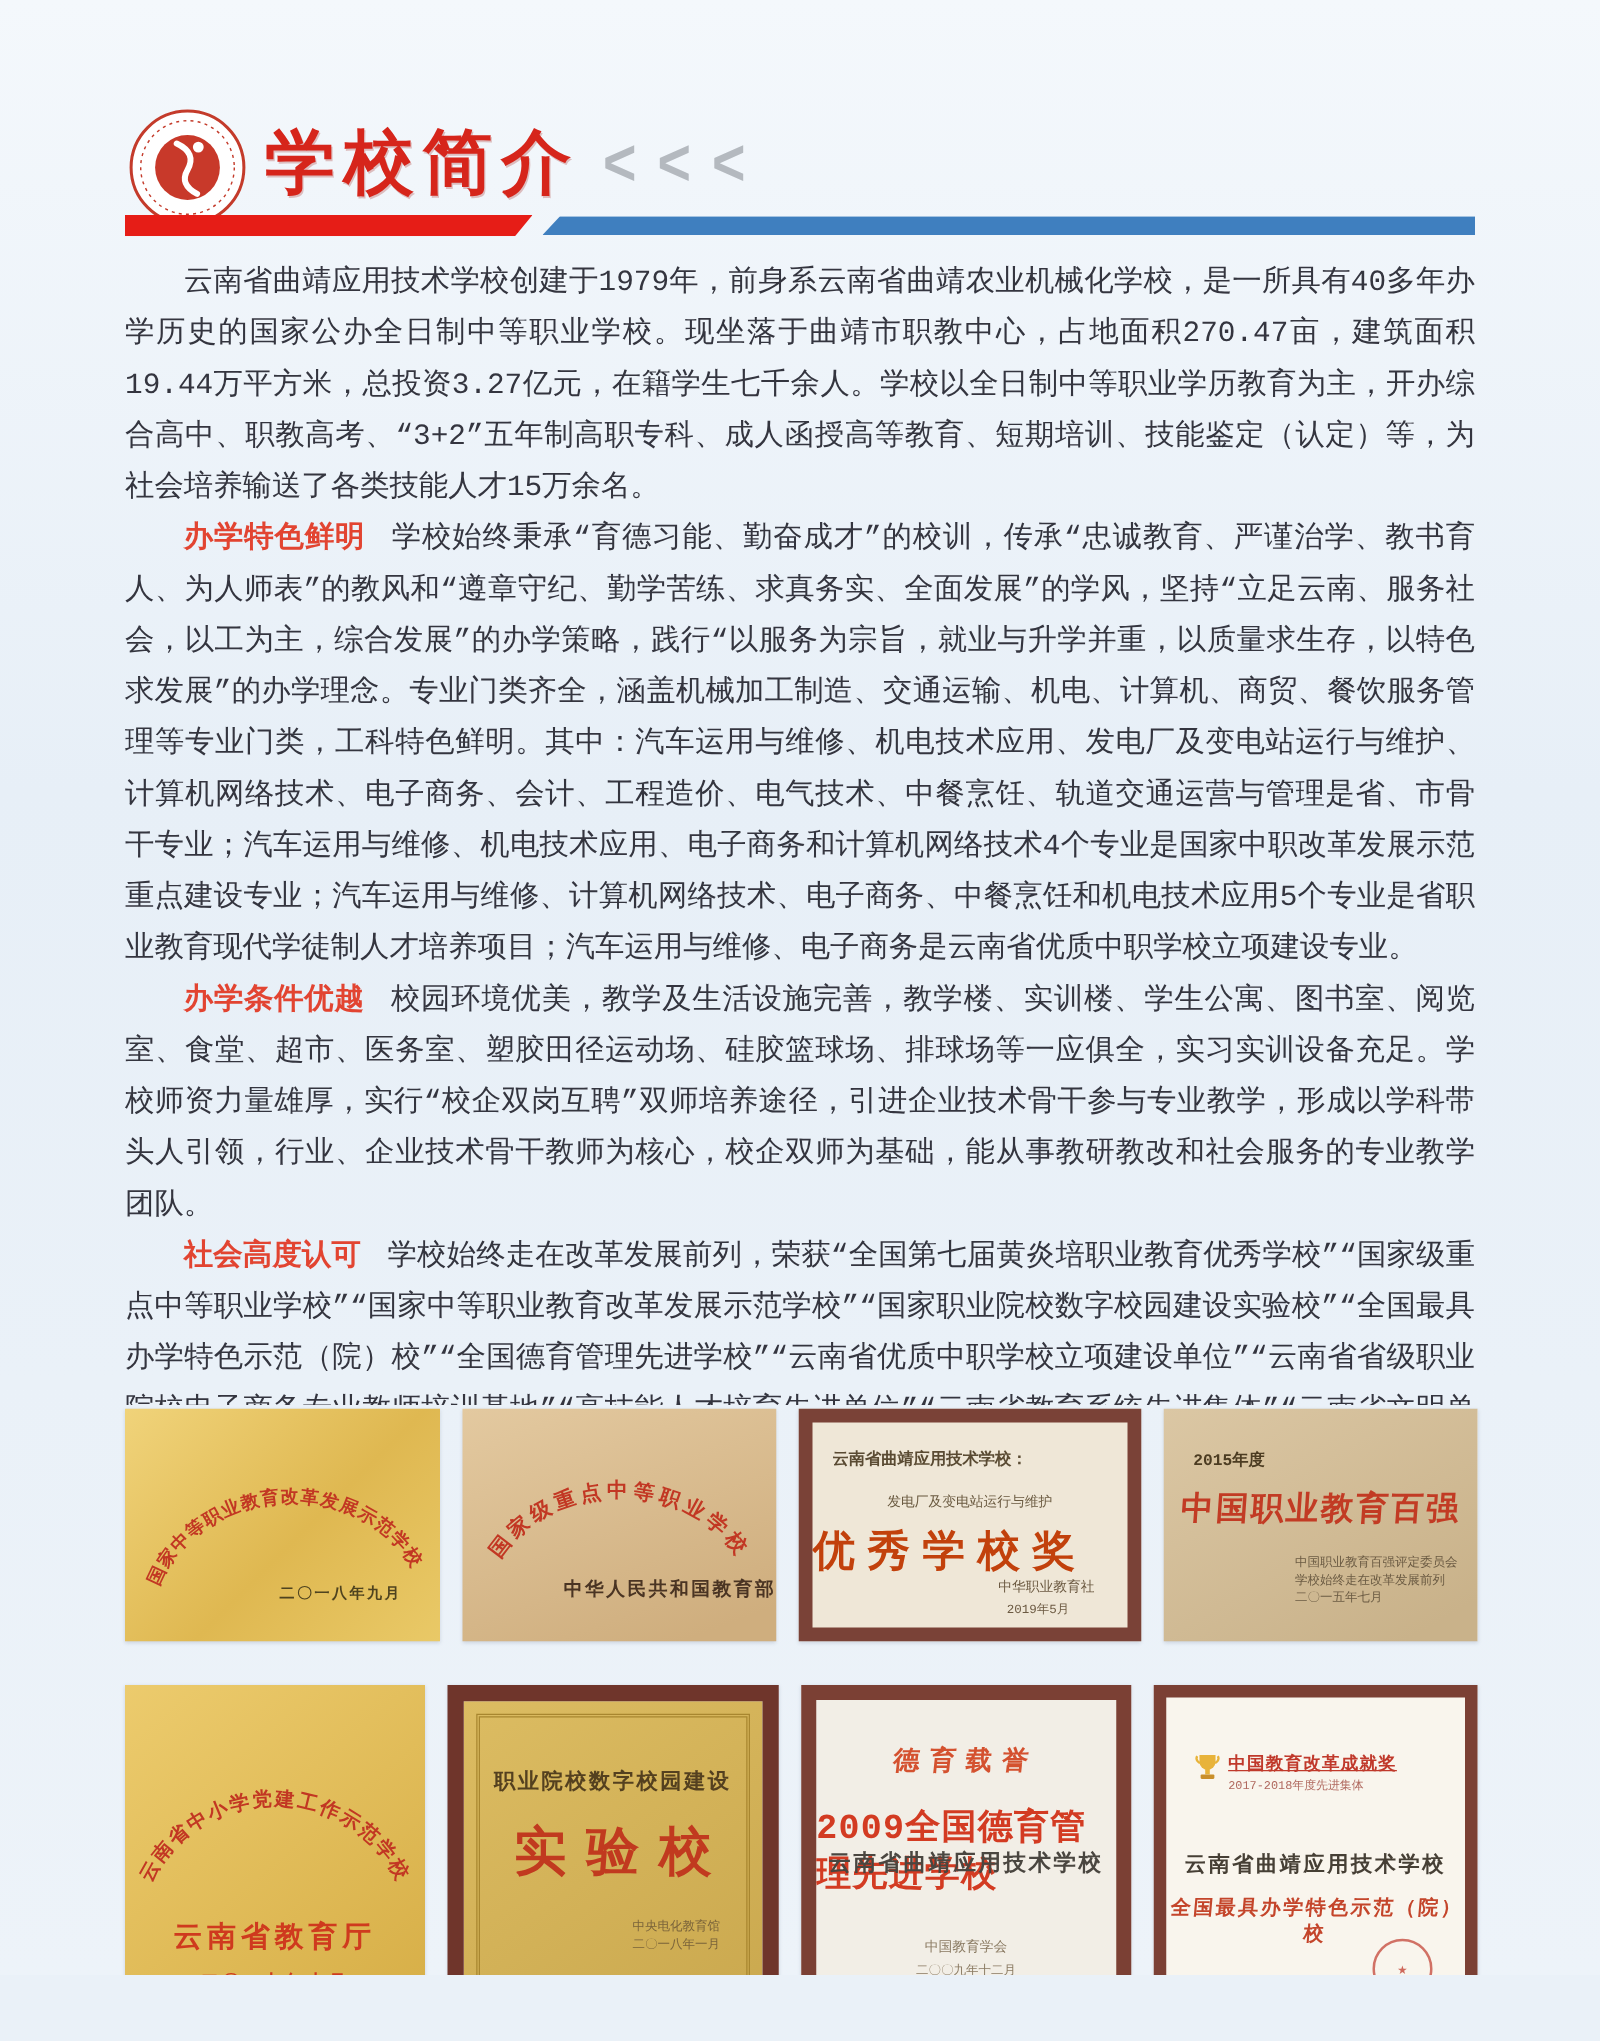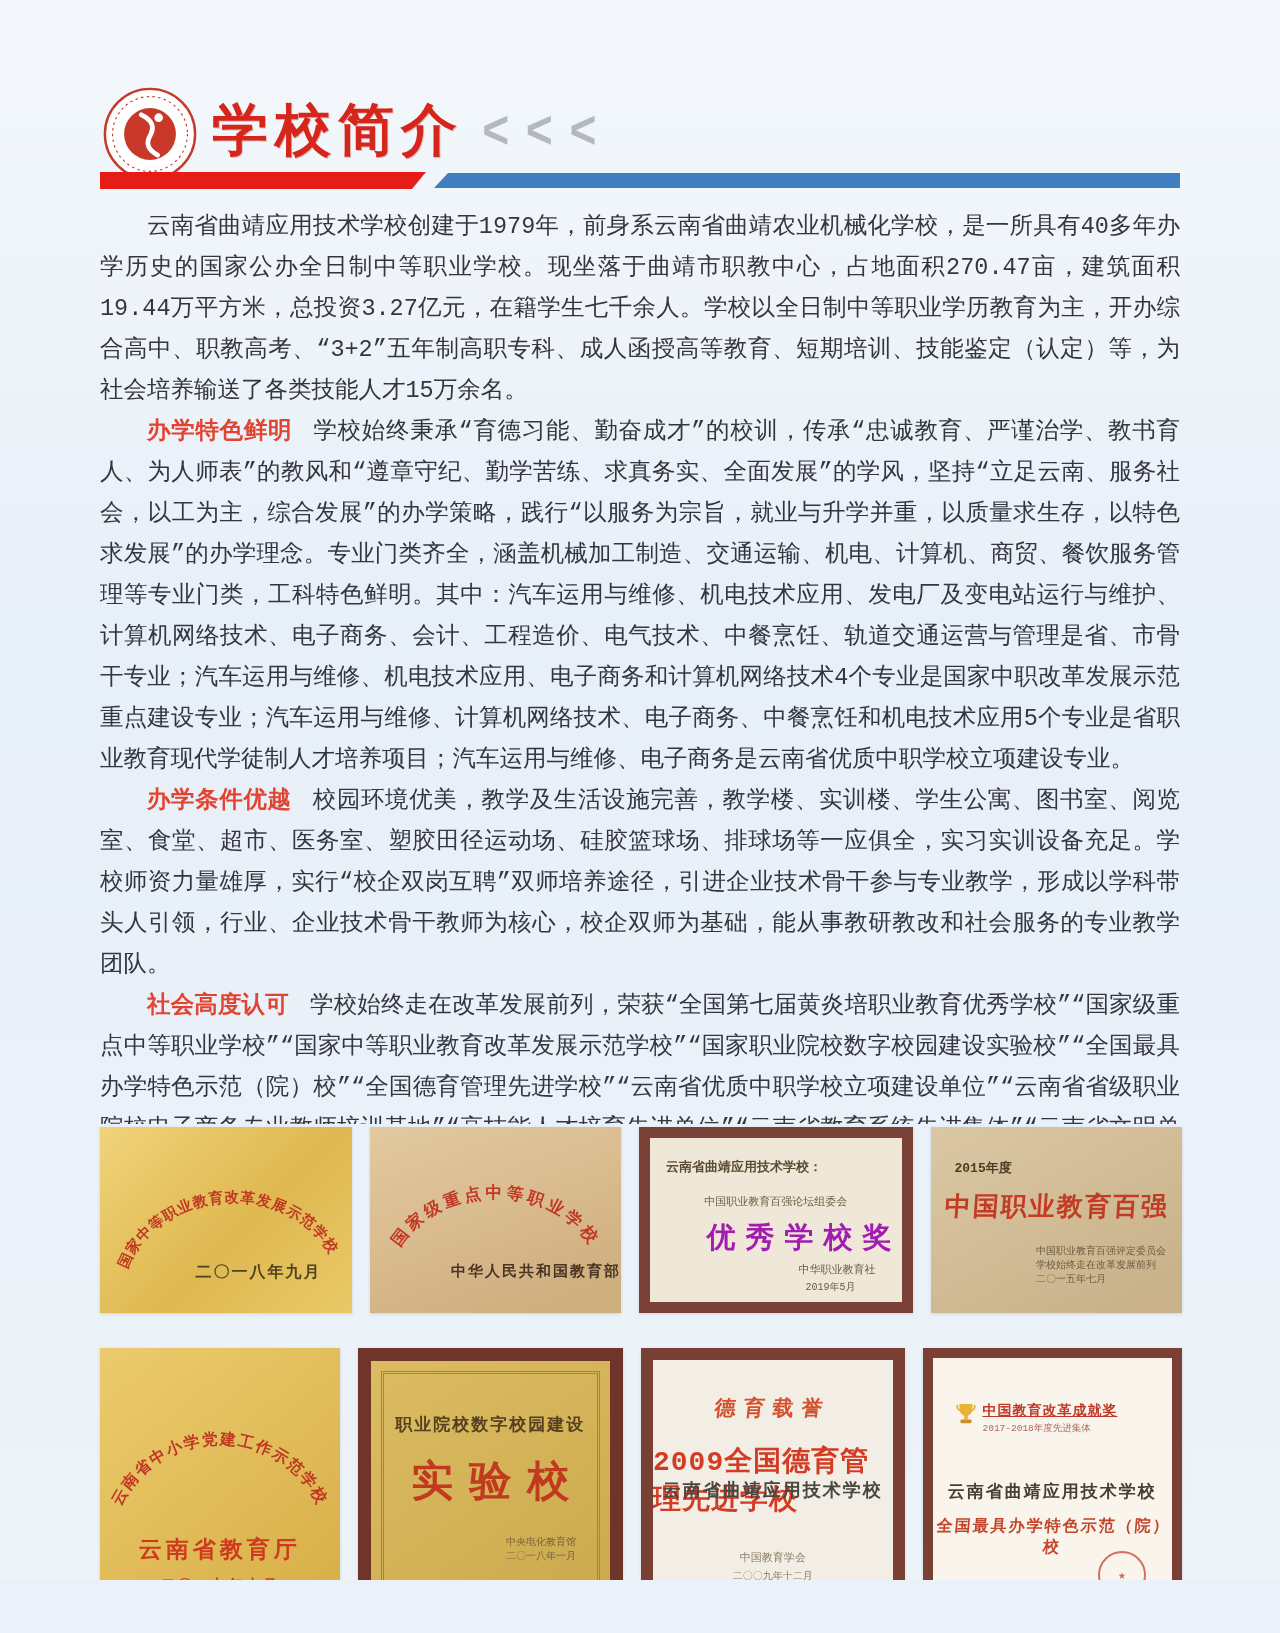--- a/index.html
+++ b/index.html
@@ -44,25 +44,25 @@
   .arcsvg{position:absolute;inset:0;width:100%;height:100%;}
   .arc-red{fill:#c23723;font-weight:700;}
   .g-gold{background:linear-gradient(135deg,#f0d37a 0%,#dfb851 55%,#e9c967 100%);}
   .g-tan{background:linear-gradient(160deg,#e3c9a0 0%,#cfae7e 90%);}
   .g-sand{background:linear-gradient(150deg,#dbc7a4 0%,#c9b28a 90%);}
   .g-gold2{background:linear-gradient(140deg,#eccb6d 0%,#d8b049 90%);}
   .frame{border:11px solid #7a4237;background:#efe7d7;}
   .frame2{border:13px solid #6f352b;background:linear-gradient(145deg,#dcbc62,#caa84e);}
   .frame3{border:12px solid #7b4034;background:#f2eee6;}
   .frame4{border:10px solid #7b4034;background:#f9f5ed;}
-  .foot-right{position:absolute;right:30px;bottom:30px;font-size:16px;font-weight:700;color:#4f431f;letter-spacing:2px;margin-top:20px;}
+  .foot-right{position:absolute;right:30px;bottom:30px;font-size:12px;font-weight:700;color:#4f431f;letter-spacing:2px;margin-top:20px;}
   .foot-center{position:absolute;left:0;right:0;bottom:32px;text-align:right;font-size:15px;font-weight:700;color:#4a3423;letter-spacing:2px;}
   .a3-top{position:absolute;left:16px;top:20px;font-size:13px;font-weight:700;color:#5a4b33;}
   .a3-sub{position:absolute;left:0;right:0;top:56px;text-align:center;font-size:11px;color:#6a5a40;}
-  .a3-main{position:absolute;left:0;right:0;top:80px;text-align:right;font-size:29px;font-weight:700;color:#a21caf;letter-spacing:10px;}
+  .a3-main{position:absolute;left:0;right:0;top:80px;text-align:left;font-size:34px;font-weight:700;color:#c2410c;letter-spacing:10px;}
   .a3-org{position:absolute;right:26px;top:124px;font-size:11px;color:#6c5a42;}
   .a3-date{position:absolute;right:46px;top:142px;font-size:10px;color:#6c5a42;}
   .a4-year{position:absolute;left:24px;top:32px;font-size:13px;font-weight:700;color:#4c3c22;}
   .a4-main{position:absolute;left:0;right:0;top:62px;text-align:center;font-size:26px;font-weight:800;color:#c23b24;letter-spacing:2px;transform:skewX(-4deg);}
   .a4-orgs{position:absolute;right:16px;bottom:26px;text-align:left;font-size:10px;line-height:14px;color:#6b5b43;}
   .a5-org{position:absolute;left:0;right:0;bottom:64px;text-align:center;font-size:23px;font-weight:800;color:#cf3a1e;letter-spacing:4px;}
   .a5-date{position:absolute;left:0;right:0;bottom:34px;text-align:center;font-size:15px;font-weight:700;color:#cf3a1e;letter-spacing:2px;}
   .a6-inner{position:absolute;inset:10px;border:3px double #a8862f;}
   .a6-sub{position:absolute;left:0;right:0;top:52px;text-align:center;font-size:17px;font-weight:800;color:#54401f;letter-spacing:2px;}
   .a6-main{position:absolute;left:0;right:0;top:92px;text-align:center;font-size:42px;font-weight:800;color:#c13a1f;letter-spacing:16px;text-indent:16px;}
@@ -137,21 +137,21 @@
           </defs>
         <text class="arc-red" font-size="17" letter-spacing="4" text-anchor="middle">
           <textPath href="#arc1" startOffset="50%">国家级重点中等职业学校</textPath>
         </text>
       </svg>
       <div class="foot-center">中华人民共和国教育部</div>
     </div>
 
     <div class="award frame">
       <div class="a3-top">云南省曲靖应用技术学校：</div>
-      <div class="a3-sub">中国职业教育百强论坛组委会</div>
+      <div class="a3-sub">发电厂及变电站运行与维护</div>
       <div class="a3-main">优秀学校奖</div>
       <div class="a3-org">中华职业教育社</div>
       <div class="a3-date">2019年5月</div>
     </div>
 
     <div class="award g-sand">
       <div class="a4-year">2015年度</div>
       <div class="a4-main">中国职业教育百强</div>
       <div class="a4-orgs">
         <div>中国职业教育百强评定委员会</div>

